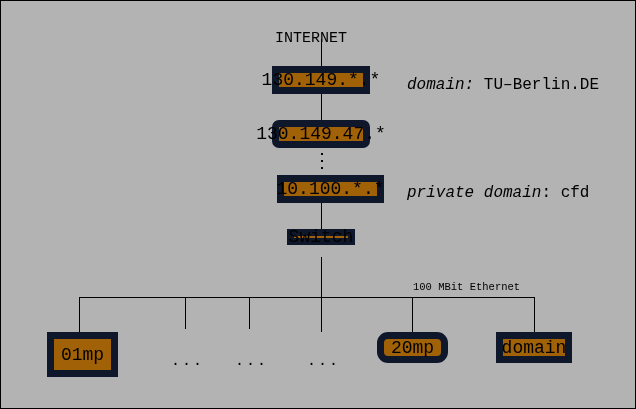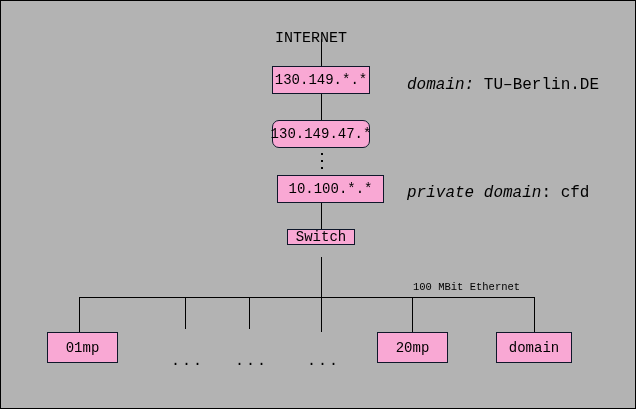--- a/index.html
+++ b/index.html
@@ -15,26 +15,26 @@
     border: 1px solid #000000;
     box-sizing: border-box;
     font-family: Liberation Mono, monospace;
     color: #000000;
     overflow: hidden;
   }
   
   .node {
     position: absolute;
     box-sizing: border-box;
-    border: 1px solid #0f172a;
-    background: #f9a8d4;
+    border: 7px solid #0f172a;
+    background: #a16207;
     display: flex;
     align-items: center;
     justify-content: center;
-    font-size: 14px;
+    font-size: 18px;
     line-height: 1;
     z-index: 3;
     white-space: nowrap;
   }
   .vline {
     position: absolute;
     width: 1px;
     background: #000000;
     z-index: 1;
   }
@@ -92,22 +92,22 @@
   }
 
   
   #internet-label      { left: 274px; top: 30px; }
 
   #node-domain         { left: 271px; top: 65px;  width: 98px; height: 28px; }
   #node-subdomain      { left: 271px; top: 119px; width: 98px; height: 28px; border-radius: 7px; }
   #node-private        { left: 276px; top: 174px; width: 107px; height: 28px; }
   #node-switch         { left: 286px; top: 228px; width: 68px; height: 16px; }
 
-  #node-01mp           { left: 46px;  top: 331px; width: 71px; height: 31px; }
-  #node-20mp           { left: 376px; top: 331px; width: 71px; height: 31px; }
+  #node-01mp           { left: 46px;  top: 331px; width: 71px; height: 45px; }
+  #node-20mp           { left: 376px; top: 331px; width: 71px; height: 31px; border-radius: 11px; }
   #node-svrmp          { left: 495px; top: 331px; width: 76px; height: 31px; }
 
   #trunk-internet      { left: 320px; top: 38px;  height: 27px; }
   #trunk-d-to-sd       { left: 320px; top: 93px;  height: 26px; }
   #trunk-pd-to-switch  { left: 320px; top: 202px; height: 26px; }
   #trunk-switch-to-bus { left: 320px; top: 256px; height: 75px; }
 
   #vdots-hops          { left: 319px; top: 152px; width: 3px; height: 16px; }
 
   #bus                 { left: 78px;  top: 296px; width: 456px; }

